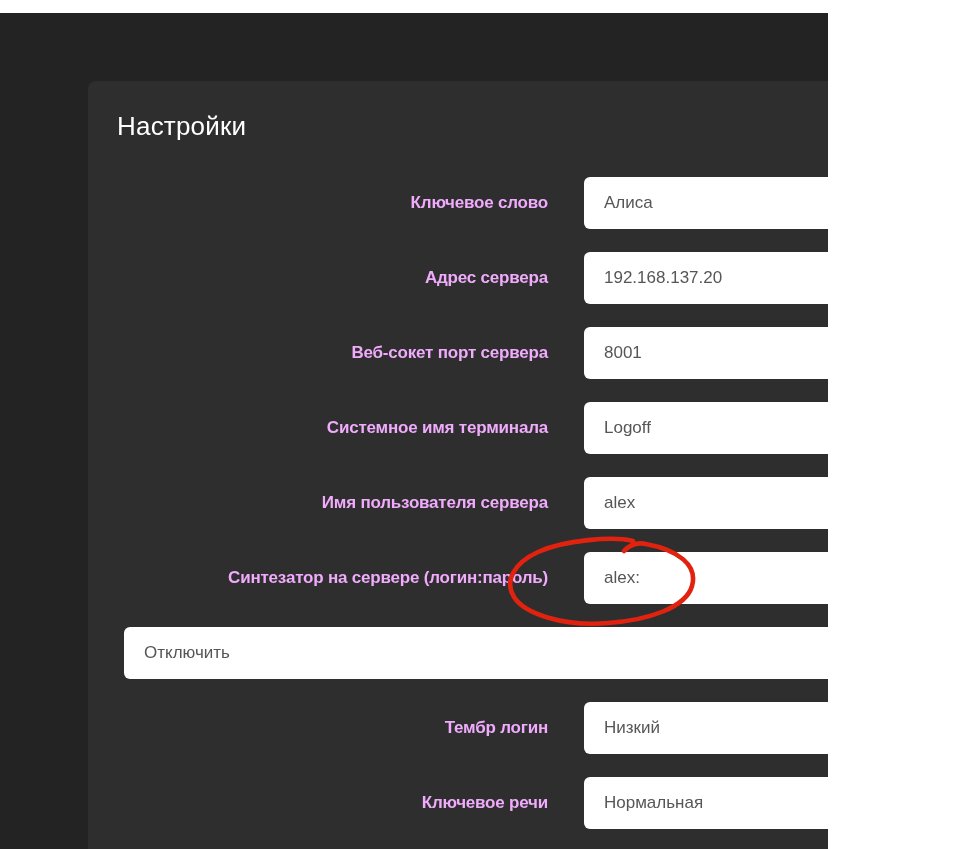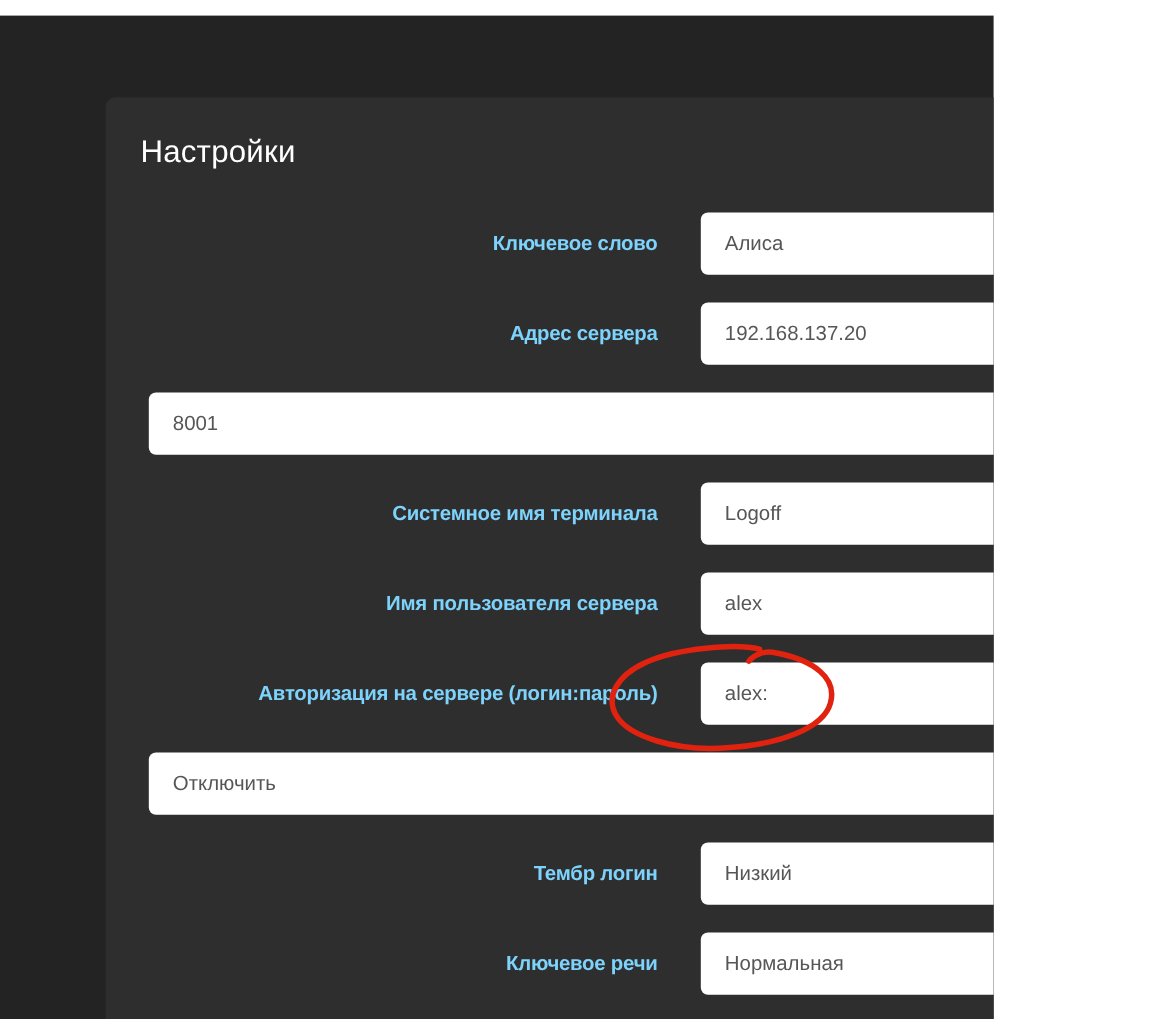--- a/index.html
+++ b/index.html
@@ -38,21 +38,21 @@
   .form-row {
     display:flex;
     align-items:center;
     height:52px;
     margin-bottom:23px;
   }
 
   .form-label {
     flex:0 0 460px;
     text-align:right;
-    color:#7dd3fc;
+    color:#f0abfc;
     font-size:17px;
     font-weight:700;
     letter-spacing:-0.2px;
     white-space:nowrap;
   }
 
   .form-input {
     flex:1 1 auto;
     height:52px;
     margin-left:36px;
@@ -94,32 +94,33 @@
     <div class="form">
         <div class="form-row">
     <div class="form-label">Ключевое слово</div>
     <input class="form-input" type="text" value="Алиса" style="">
   </div>
         <div class="form-row">
     <div class="form-label">Адрес сервера</div>
     <input class="form-input" type="text" value="192.168.137.20" style="">
   </div>
         <div class="form-row">
+    <div class="form-label">Веб-сокет порт сервера</div>
     <input class="form-input" type="text" value="8001" style="">
   </div>
         <div class="form-row">
     <div class="form-label">Системное имя терминала</div>
     <input class="form-input" type="text" value="Logoff" style="">
   </div>
         <div class="form-row">
     <div class="form-label">Имя пользователя сервера</div>
     <input class="form-input" type="text" value="alex" style="">
   </div>
         <div class="form-row">
-    <div class="form-label">Авторизация на сервере (логин:пароль)</div>
+    <div class="form-label">Синтезатор на сервере (логин:пароль)</div>
     <input class="form-input" type="text" value="alex:" style="">
   </div>
         <div class="form-row">
     <input class="form-input" type="text" value="Отключить" style="">
   </div>
         <div class="form-row">
     <div class="form-label">Тембр логин</div>
     <input class="form-input" type="text" value="Низкий" style="">
   </div>
         <div class="form-row">

